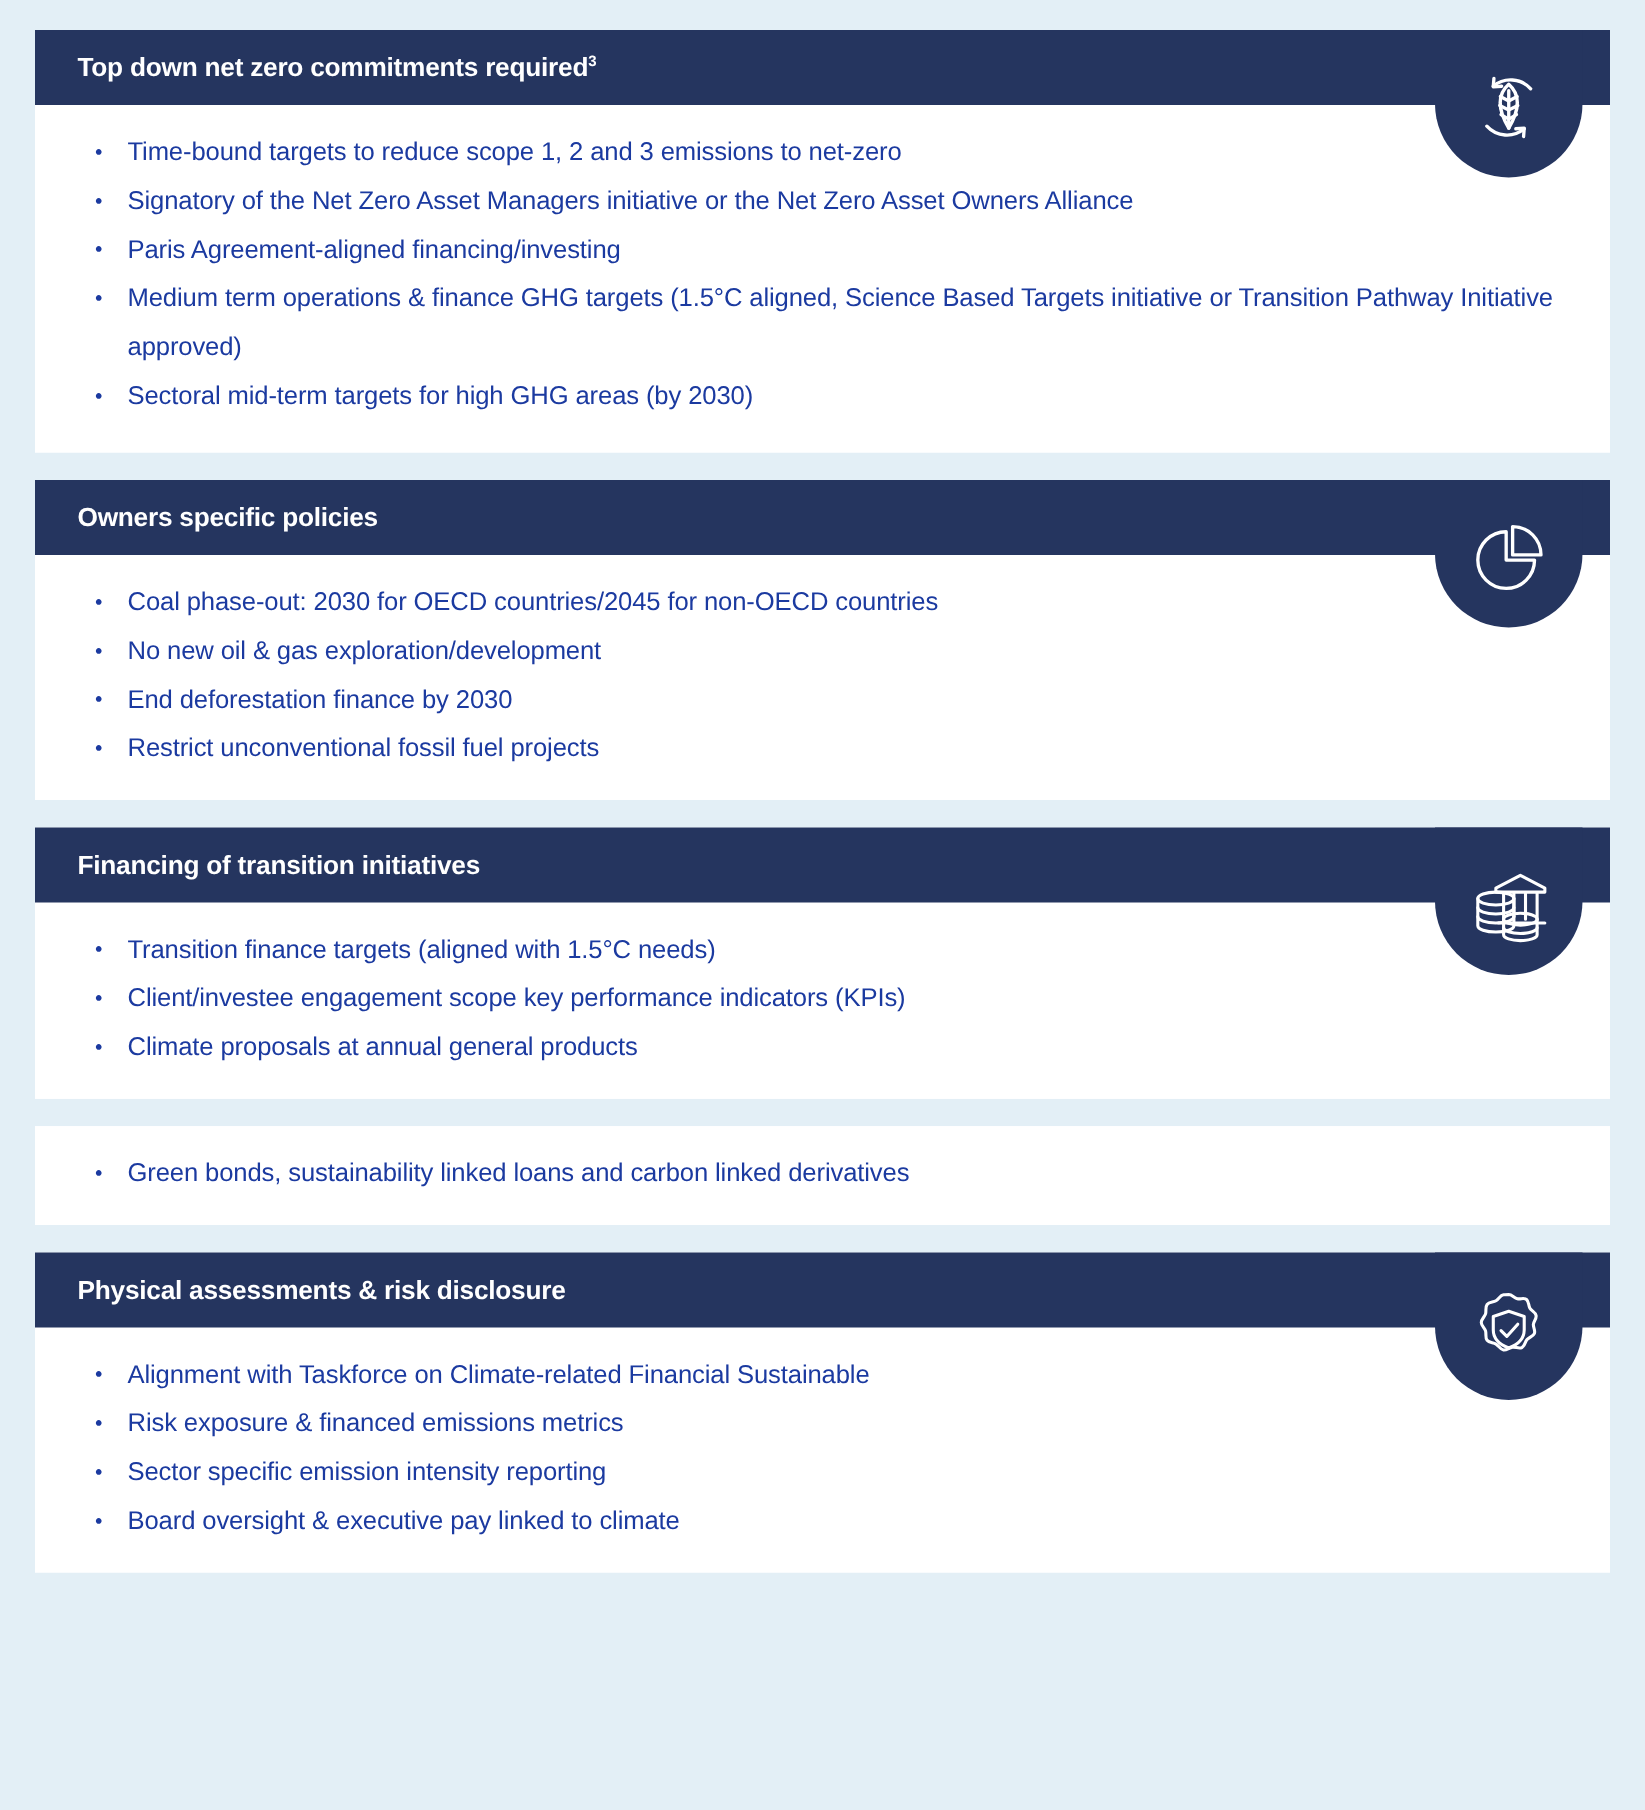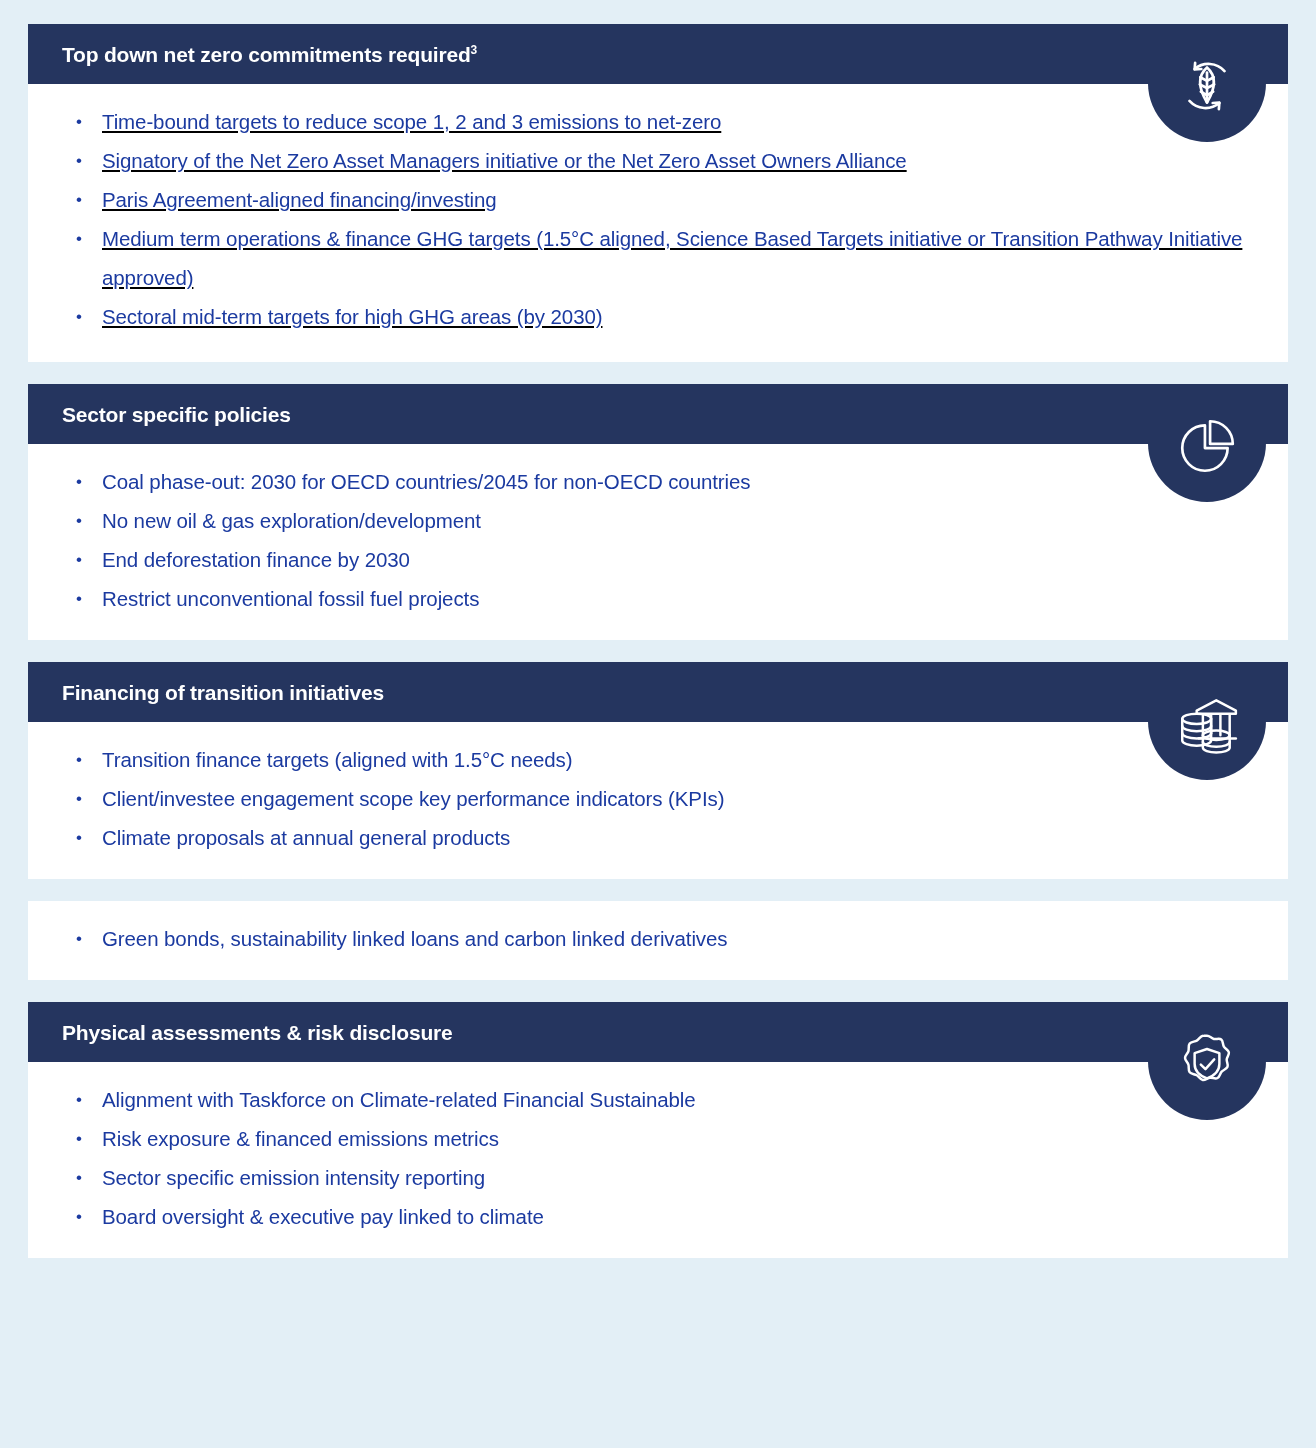--- a/index.html
+++ b/index.html
@@ -105,21 +105,21 @@
     content: "\2022";
     position: absolute;
     left: 8px;
     top: 0;
     font-size: 17px;
     line-height: 39px;
     color: #1b3aa0;
   }
 
   
-  .card[data-card="0"] .card-body { padding-bottom: 26px; text-decoration: underline; }
+  .card[data-card="0"] .card-body { padding-bottom: 26px; }
   .card[data-card="0"] ul.bullets li { max-width: 1180px; }
 </style>
 </head>
 <body>
 
 <div id="page">
     <div class="card" data-card="0">
       <div class="card-header">
         <div class="card-header-title">Top down net zero commitments required<sup>3</sup></div>
         <div class="icon-badge">
@@ -141,21 +141,21 @@
           <li>Time-bound targets to reduce scope 1, 2 and 3 emissions to net-zero</li>
           <li>Signatory of the Net Zero Asset Managers initiative or the Net Zero Asset Owners Alliance</li>
           <li>Paris Agreement-aligned  financing/investing</li>
           <li>Medium term operations &amp; finance GHG targets (1.5°C aligned, Science Based Targets initiative or Transition Pathway Initiative approved)</li>
           <li>Sectoral mid-term targets for high GHG areas (by 2030)</li>
         </ul>
       </div>
     </div>
     <div class="card" data-card="1">
       <div class="card-header">
-        <div class="card-header-title">Sector specific policies</div>
+        <div class="card-header-title">Owners specific policies</div>
         <div class="icon-badge">
   <svg viewBox="0 0 64 64" fill="none" stroke="#ffffff" stroke-width="2.6" stroke-linecap="round" stroke-linejoin="round">
     <path d="M30 12 A22 22 0 1 0 52 34 L30 34 Z"></path>
     <path d="M35 8 A22 22 0 0 1 57 30 L35 30 Z"></path>
   </svg>
 </div>
       </div>
       <div class="card-body">
         <ul class="bullets">
           <li>Coal phase-out: 2030 for OECD countries/2045 for non-OECD countries</li>

